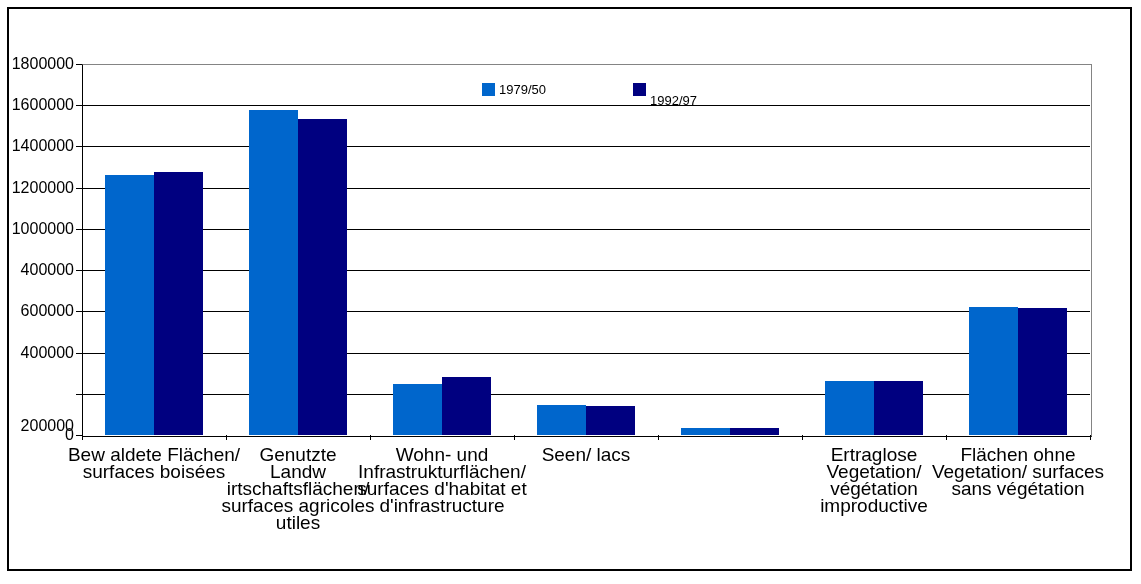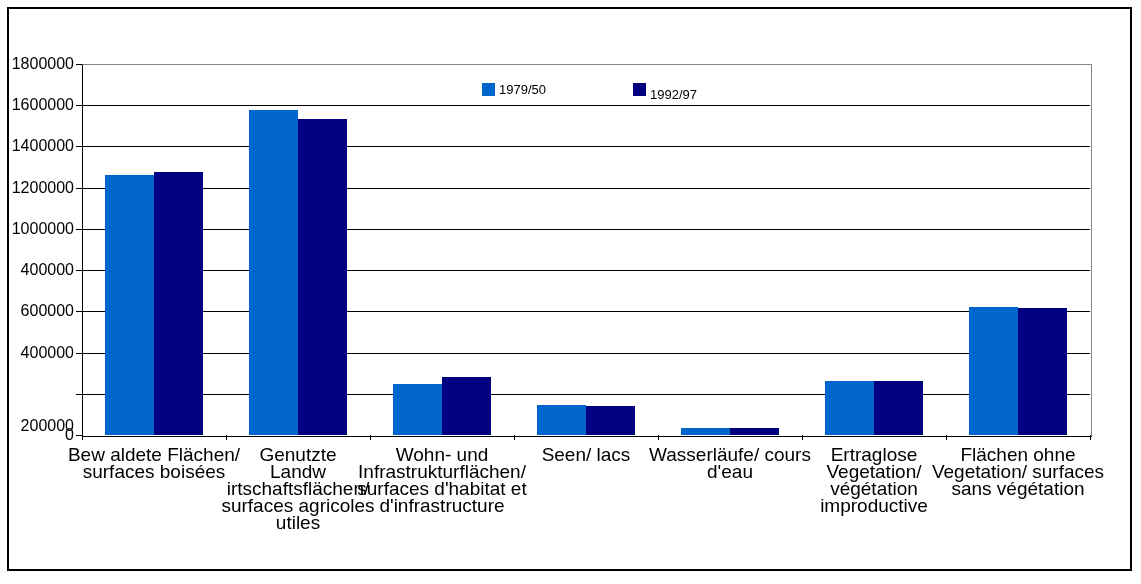--- a/index.html
+++ b/index.html
@@ -92,27 +92,25 @@
         <div class="cat-label" style="left: 65px; top: 444px; width: 174px;">Bew aldete Flächen/
 surfaces boisées</div>
         <div class="cat-label" style="left: 209px; top: 444px; width: 174px;">Genutzte
 Landw irtschaftsflächen/
 surfaces agricoles utiles</div>
         <div class="cat-label" style="left: 497px; top: 444px; width: 174px;">Seen/ lacs</div>
         <div class="cat-label" style="left: 353px; top: 444px; width: 174px;">Wohn- und
 Infrastrukturflächen/
 surfaces d'habitat et
 d'infrastructure</div>
-        <div class="cat-label" style="left: 641px; top: 444px; width: 174px;">Wasserläufe/ cours
-d'eau</div>
         <div class="cat-label" style="left: 785px; top: 444px; width: 174px;">Ertraglose Vegetation/
 végétation improductive</div>
         <div class="cat-label" style="left: 929px; top: 444px; width: 174px;">Flächen ohne
 Vegetation/ surfaces
 sans végétation</div>
       </div>
 
     <div class="legend-swatch" id="legend-swatch-0" style="left: 473px; top: 74px; background: rgb(0, 102, 204);"></div>
     <div class="legend-label" style="left:490px;top:73px;">1979/50</div>
     <div class="legend-swatch" id="legend-swatch-1" style="left: 624px; top: 74px; background: rgb(0, 0, 128);"></div>
-    <div class="legend-label" style="left:641px;top:78px;">1992/97</div>
+    <div class="legend-label" style="left:641px;top:84px;">1992/97</div>
   </div>
 </div>
 
 </body></html>

